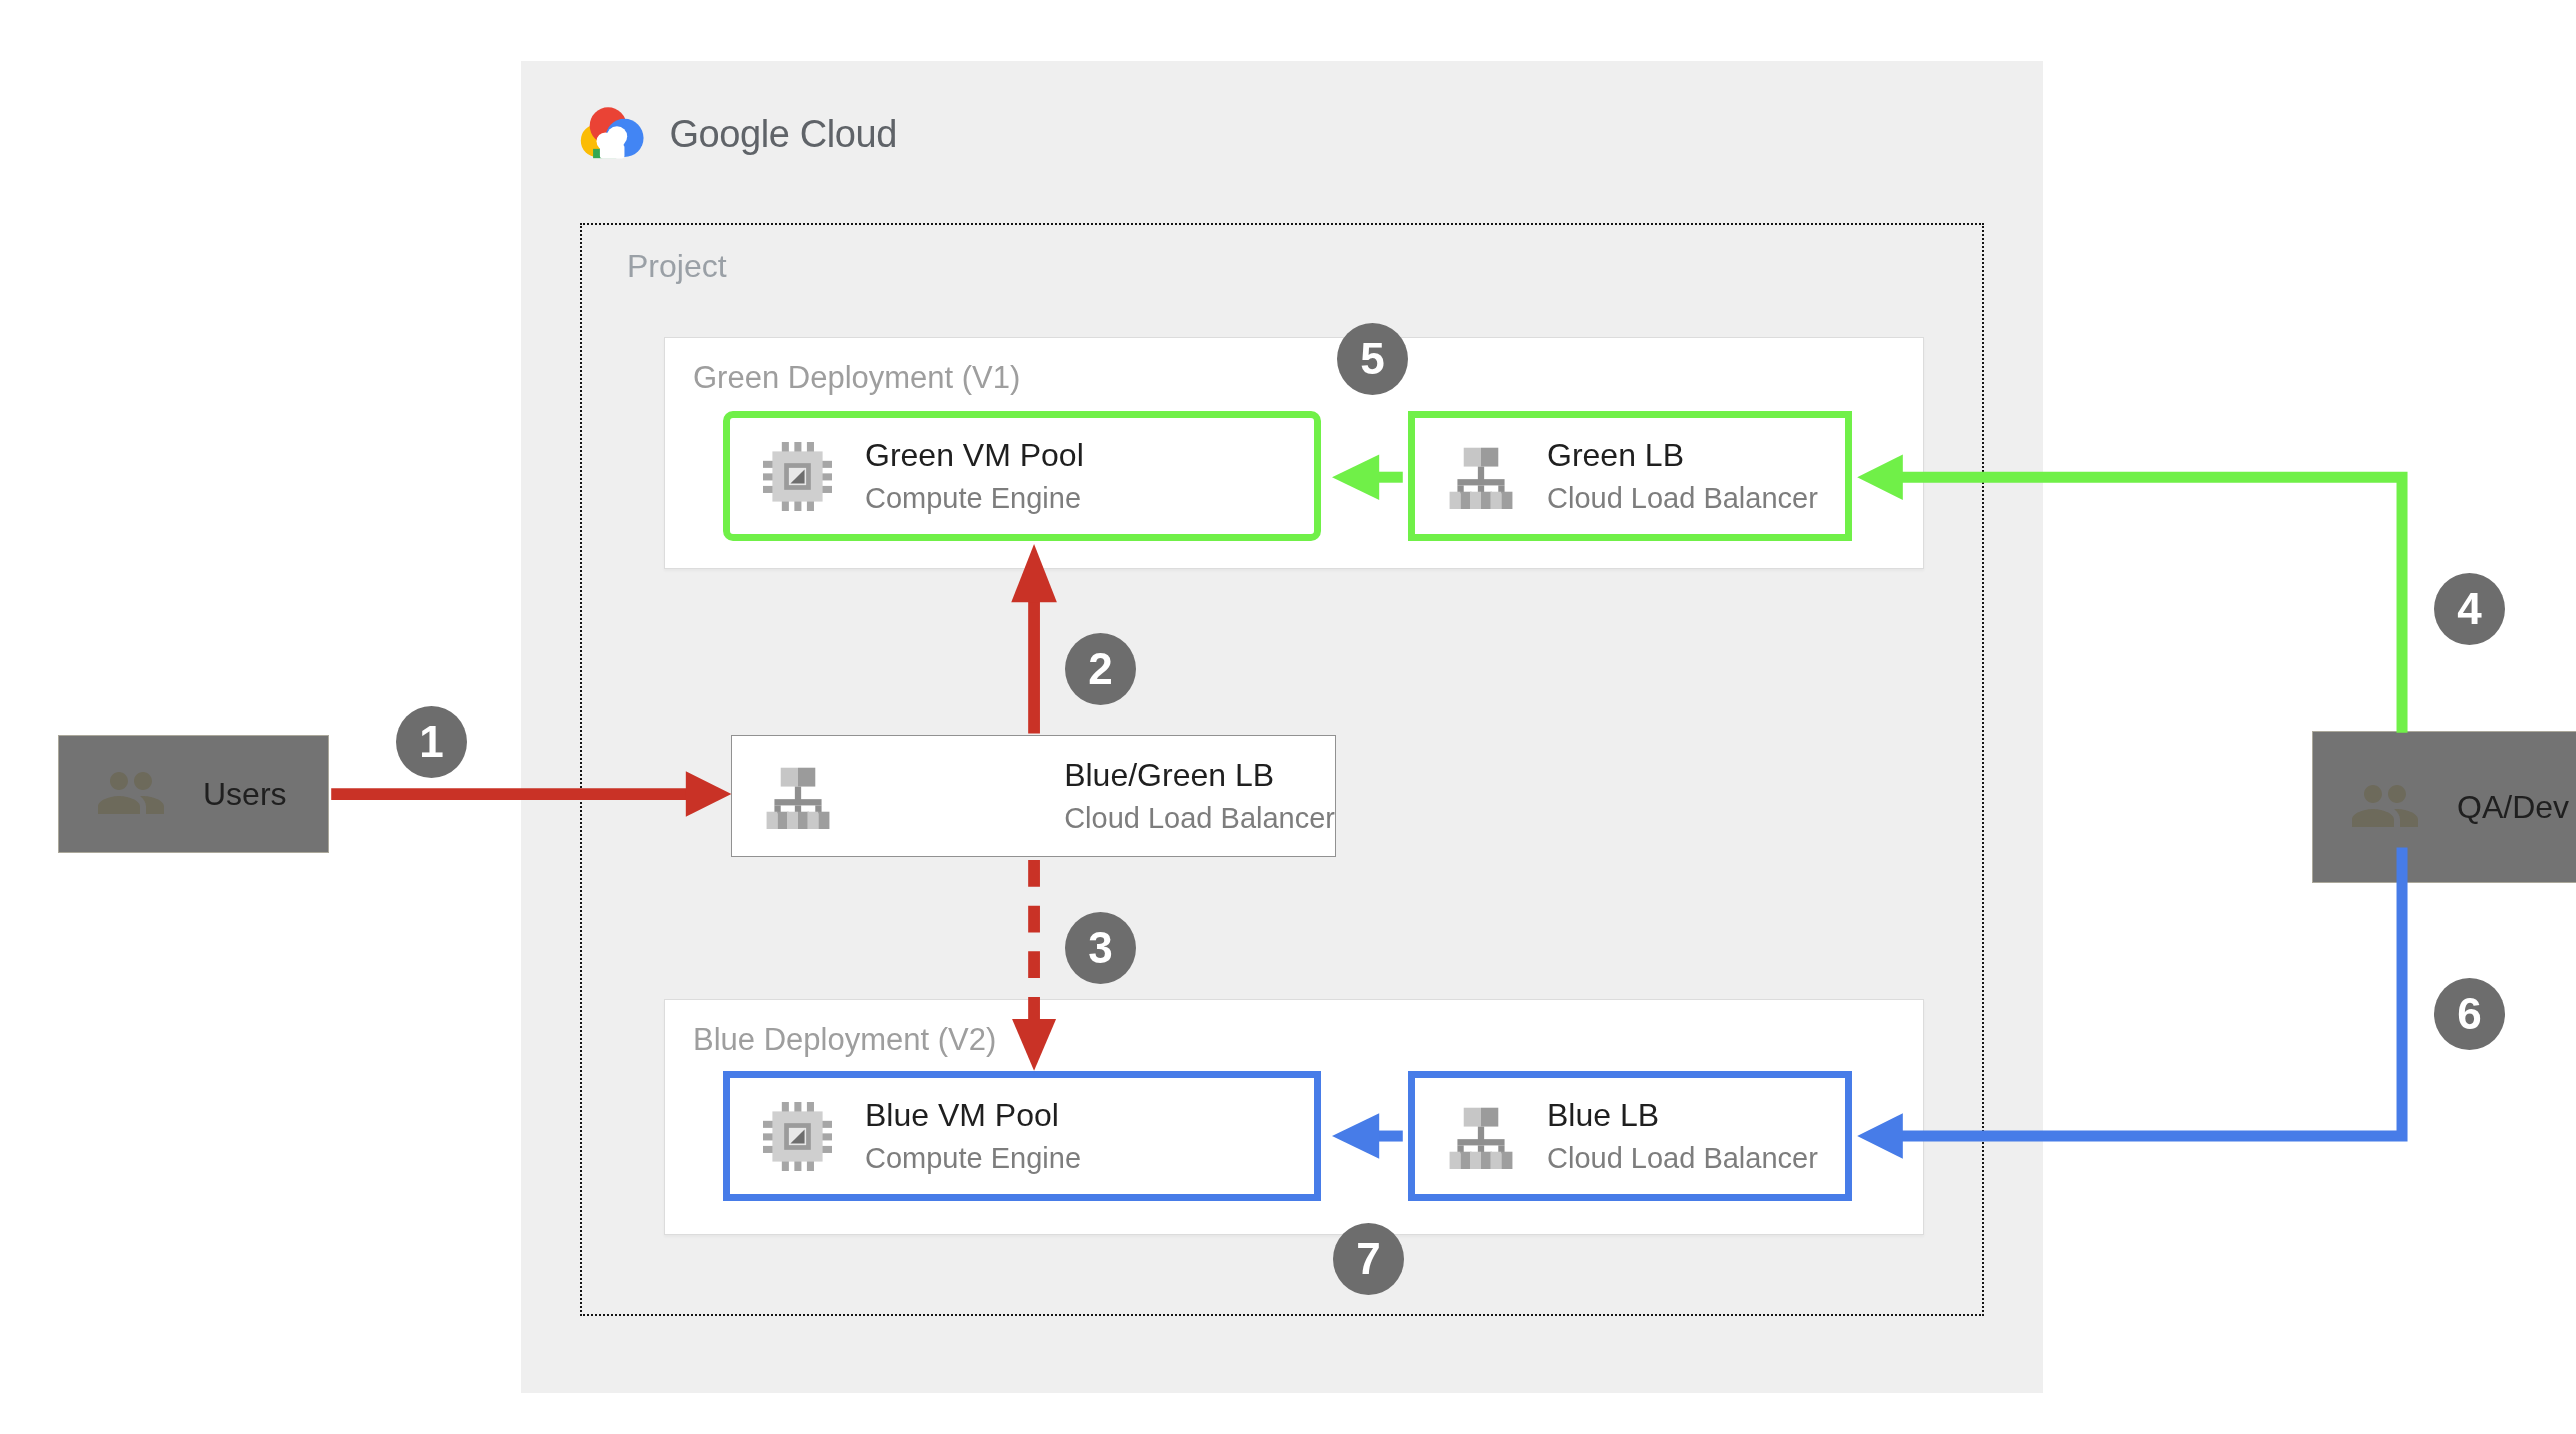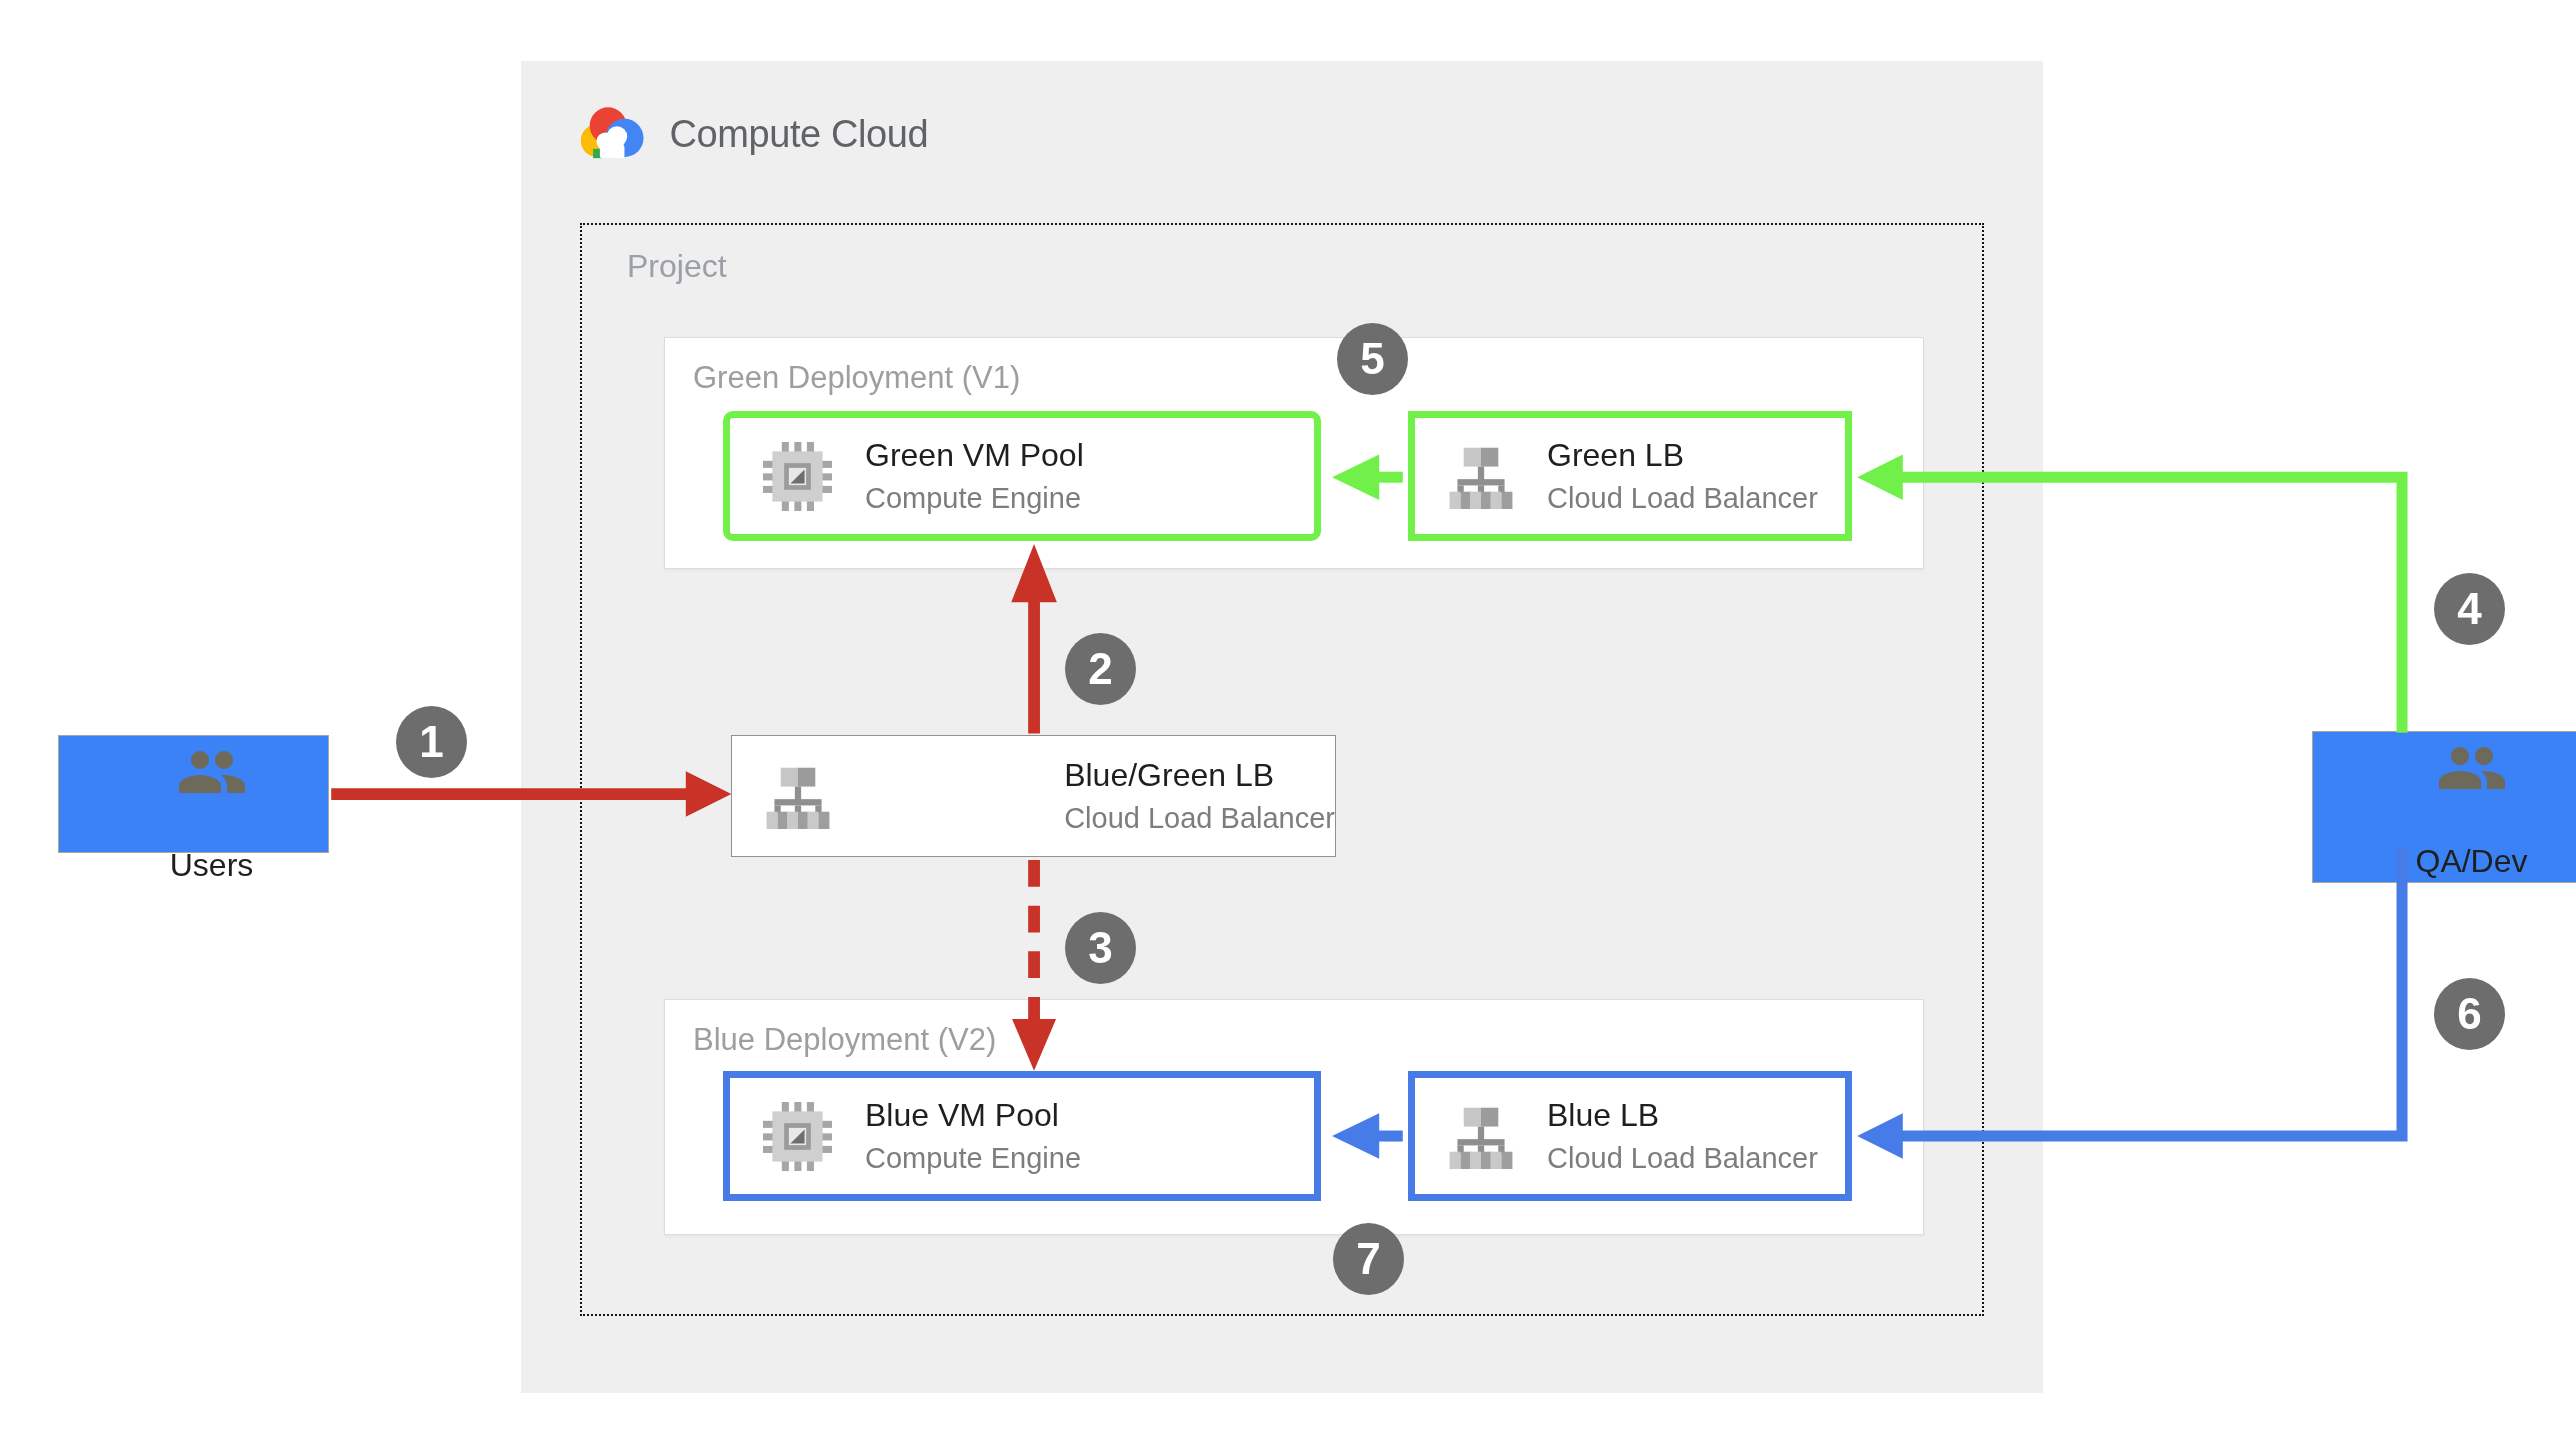--- a/index.html
+++ b/index.html
@@ -28,22 +28,22 @@
   .svc-title{font-size:32px;color:#1F1F1F;font-weight:500;margin-bottom:7.9px;}
   .svc-sub{font-size:29px;color:#7D7D7D;}
   .green-border{border:7.9px solid #70F048;}
   .blue-border{border:7.9px solid #477CE8;}
   .vm-green{left:723px;top:411px;width:598px;height:130px;border-radius:10px;}
   .lb-green{left:1408px;top:411px;width:444px;height:130px;}
   .vm-blue{left:723px;top:1071px;width:598px;height:130px;}
   .lb-blue{left:1408px;top:1071px;width:444px;height:130px;}
   .router{left:731px;top:735px;width:605px;height:122px;border:1.6px solid #919191;justify-content:space-between;}
   
-  .actor{position:absolute;background:#3b82f6;border:1.6px solid #ABA89B;box-sizing:border-box;
-    display:flex;align-items:center;padding-left:36px;gap:36px;flex-direction:column;}
+  .actor{position:absolute;background:#737373;border:1.6px solid #ABA89B;box-sizing:border-box;
+    display:flex;align-items:center;padding-left:36px;gap:36px;}
   .actor-label{font-size:32px;color:#1F1F1F;}
   .users-box{left:58px;top:735px;width:271px;height:118px;}
   .qadev-box{left:2265px;top:731px;width:283px;height:152px;margin-left:47px;}
   
   .connectors{position:absolute;left:0;top:0;width:2576px;height:1434px;z-index:40;pointer-events:none;}
   
   .badge{position:absolute;width:71px;height:72px;border-radius:50%;background:#6D6D6D;color:#ffffff;
     display:flex;align-items:center;justify-content:center;font-size:44px;font-weight:bold;z-index:50;}
 </style>
 </head>
@@ -60,21 +60,21 @@
         <circle cx="50" cy="34" r="27" fill="#EA4335"></circle>
         <circle cx="74" cy="52" r="28" fill="#4285F4"></circle>
         <rect x="28" y="68" width="34" height="14" fill="#34A853"></rect>
         <rect x="0" y="82" width="110" height="8" fill="#EFEFEF"></rect>
         <circle cx="46" cy="57" r="13" fill="#ffffff"></circle>
         <circle cx="63" cy="50" r="15" fill="#ffffff"></circle>
         <rect x="44" y="52" width="29" height="18" rx="9" fill="#ffffff"></rect>
         <rect x="38" y="62" width="36" height="20" rx="4" fill="#ffffff"></rect>
       </svg>
     </span>
-    <span class="logo-text">Compute Cloud</span>
+    <span class="logo-text">Google Cloud</span>
   </div>
 
   <div class="project"></div>
   <div class="project-label">Project</div>
 
   <div class="deployment dep-green">
     <div class="dep-label">Green Deployment (V1)</div>
   </div>
 
   <div class="deployment dep-blue">

